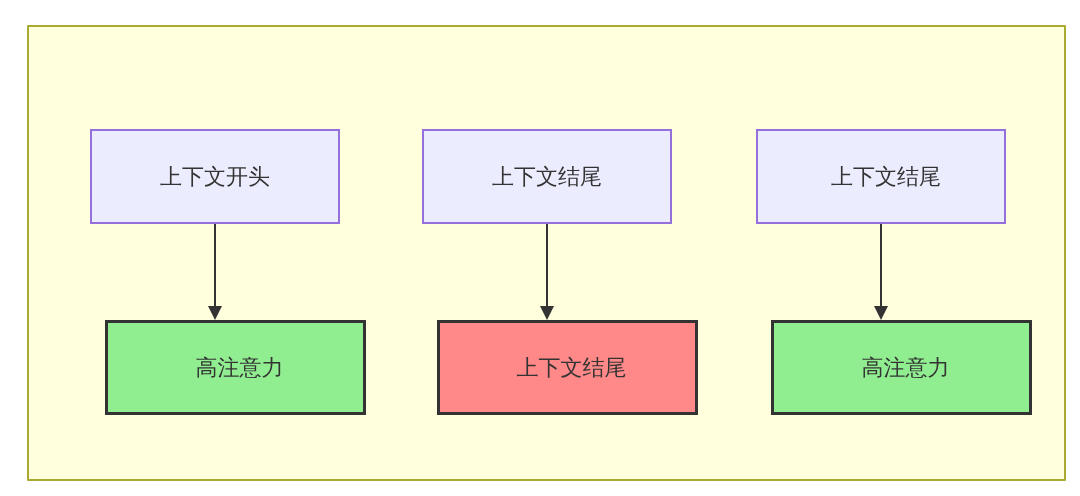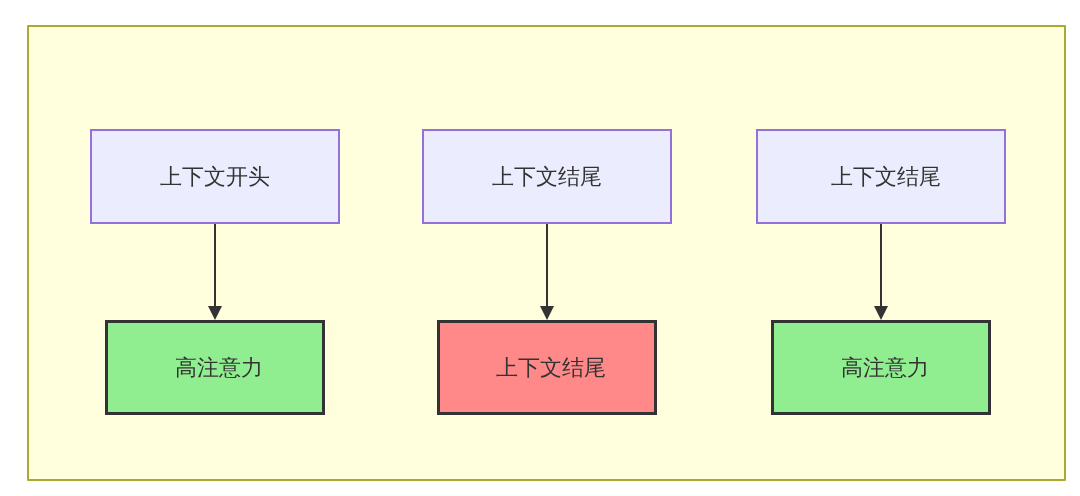--- a/index.html
+++ b/index.html
@@ -50,21 +50,21 @@
   }
   .ctx-node {
     width: 250px;
     height: 95px;
     top: 94px;
     background: var(--context-node-bg, #ececff);
     border: 2px solid var(--context-node-border, #9370db);
     margin-top: 35px;
   }
   .result-node {
-    width: 220px;
+    width: 261px;
     height: 95px;
     top: 320px;
     border: 3px solid var(--result-node-border, #333333);
     padding-left: 8px;
   }
   .result-high { background: var(--high-attention-bg, #90ee90); }
   .result-low  { background: var(--low-attention-bg, #ff8888); }
   .ctx-start  { left: 90px; }
   .ctx-middle { left: 422px; }
   .ctx-end    { left: 756px; padding-left: 10px; }

